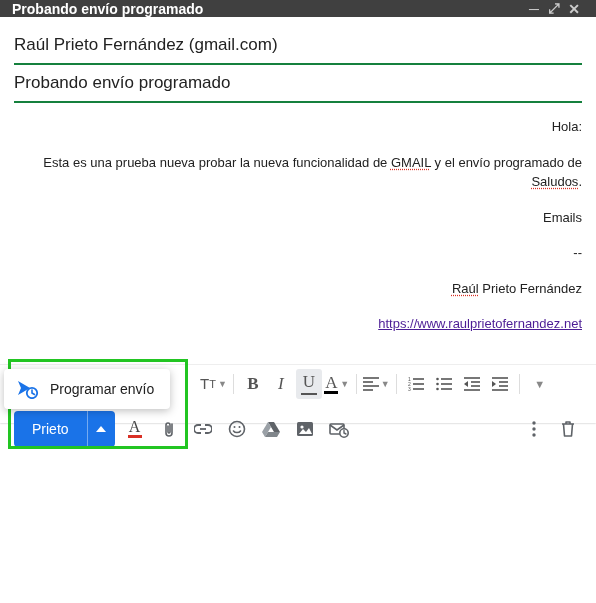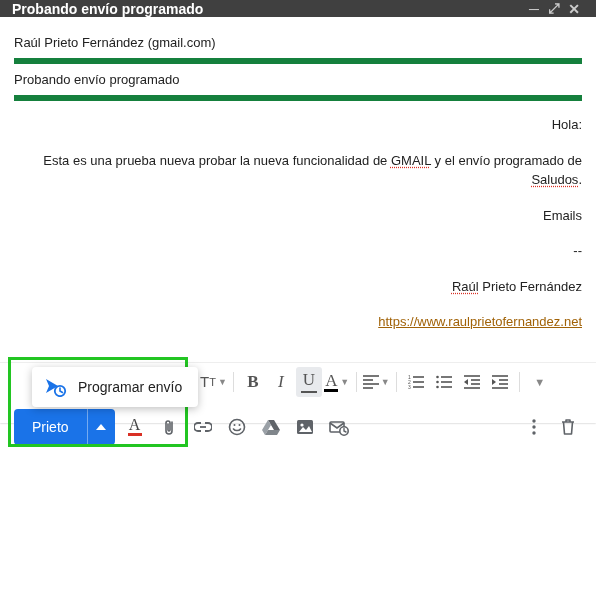--- a/index.html
+++ b/index.html
@@ -35,34 +35,34 @@
     width: 20px;
     text-align: center;
     color: #ccc;
     cursor: pointer;
     font-size: 14px;
   }
   .header-fields {
     padding: 10px 14px 0 14px;
   }
   .header-field {
-    border-bottom: 6px solid #15803d;
+    border-bottom: 2px solid #15803d;
     padding: 8px 0;
-    font-size: 13px;
+    font-size: 17px;
     color: #222;
   }
   .body-area {
     flex: 1;
     padding: 14px;
     font-size: 13px;
     line-height: 1.5;
     overflow: auto;
   }
   .body-area p { margin: 0 0 16px 0; text-align: right; }
-  .body-area a { color: #a16207; text-decoration: underline; margin-left: 23px; }
+  .body-area a { color: #4c1d95; text-decoration: underline; margin-left: 23px; }
   .spell { text-decoration: underline dotted #d93025; text-underline-offset: 2px; }
   .highlight-box {
     position: absolute;
     left: 8px;
     bottom: 8px;
     width: 180px;
     height: 90px;
     border: 3px solid #22c522;
     z-index: 5;
     pointer-events: none;
@@ -122,21 +122,21 @@
     border-left: 1px solid rgba(255,255,255,.4);
     border-radius: 0 4px 4px 0;
     display: flex;
     align-items: center;
     justify-content: center;
     cursor: pointer;
   }
   .schedule-popup {
     position: absolute;
     bottom: 48px;
-    left: 32px;
+    left: 4px;
     background: #fff;
     border-radius: 4px;
     box-shadow: 0 2px 8px rgba(0,0,0,.25);
     padding: 10px 16px 10px 12px;
     display: flex;
     align-items: center;
     gap: 10px;
     font-size: 14px;
     z-index: 10;
     cursor: pointer;

